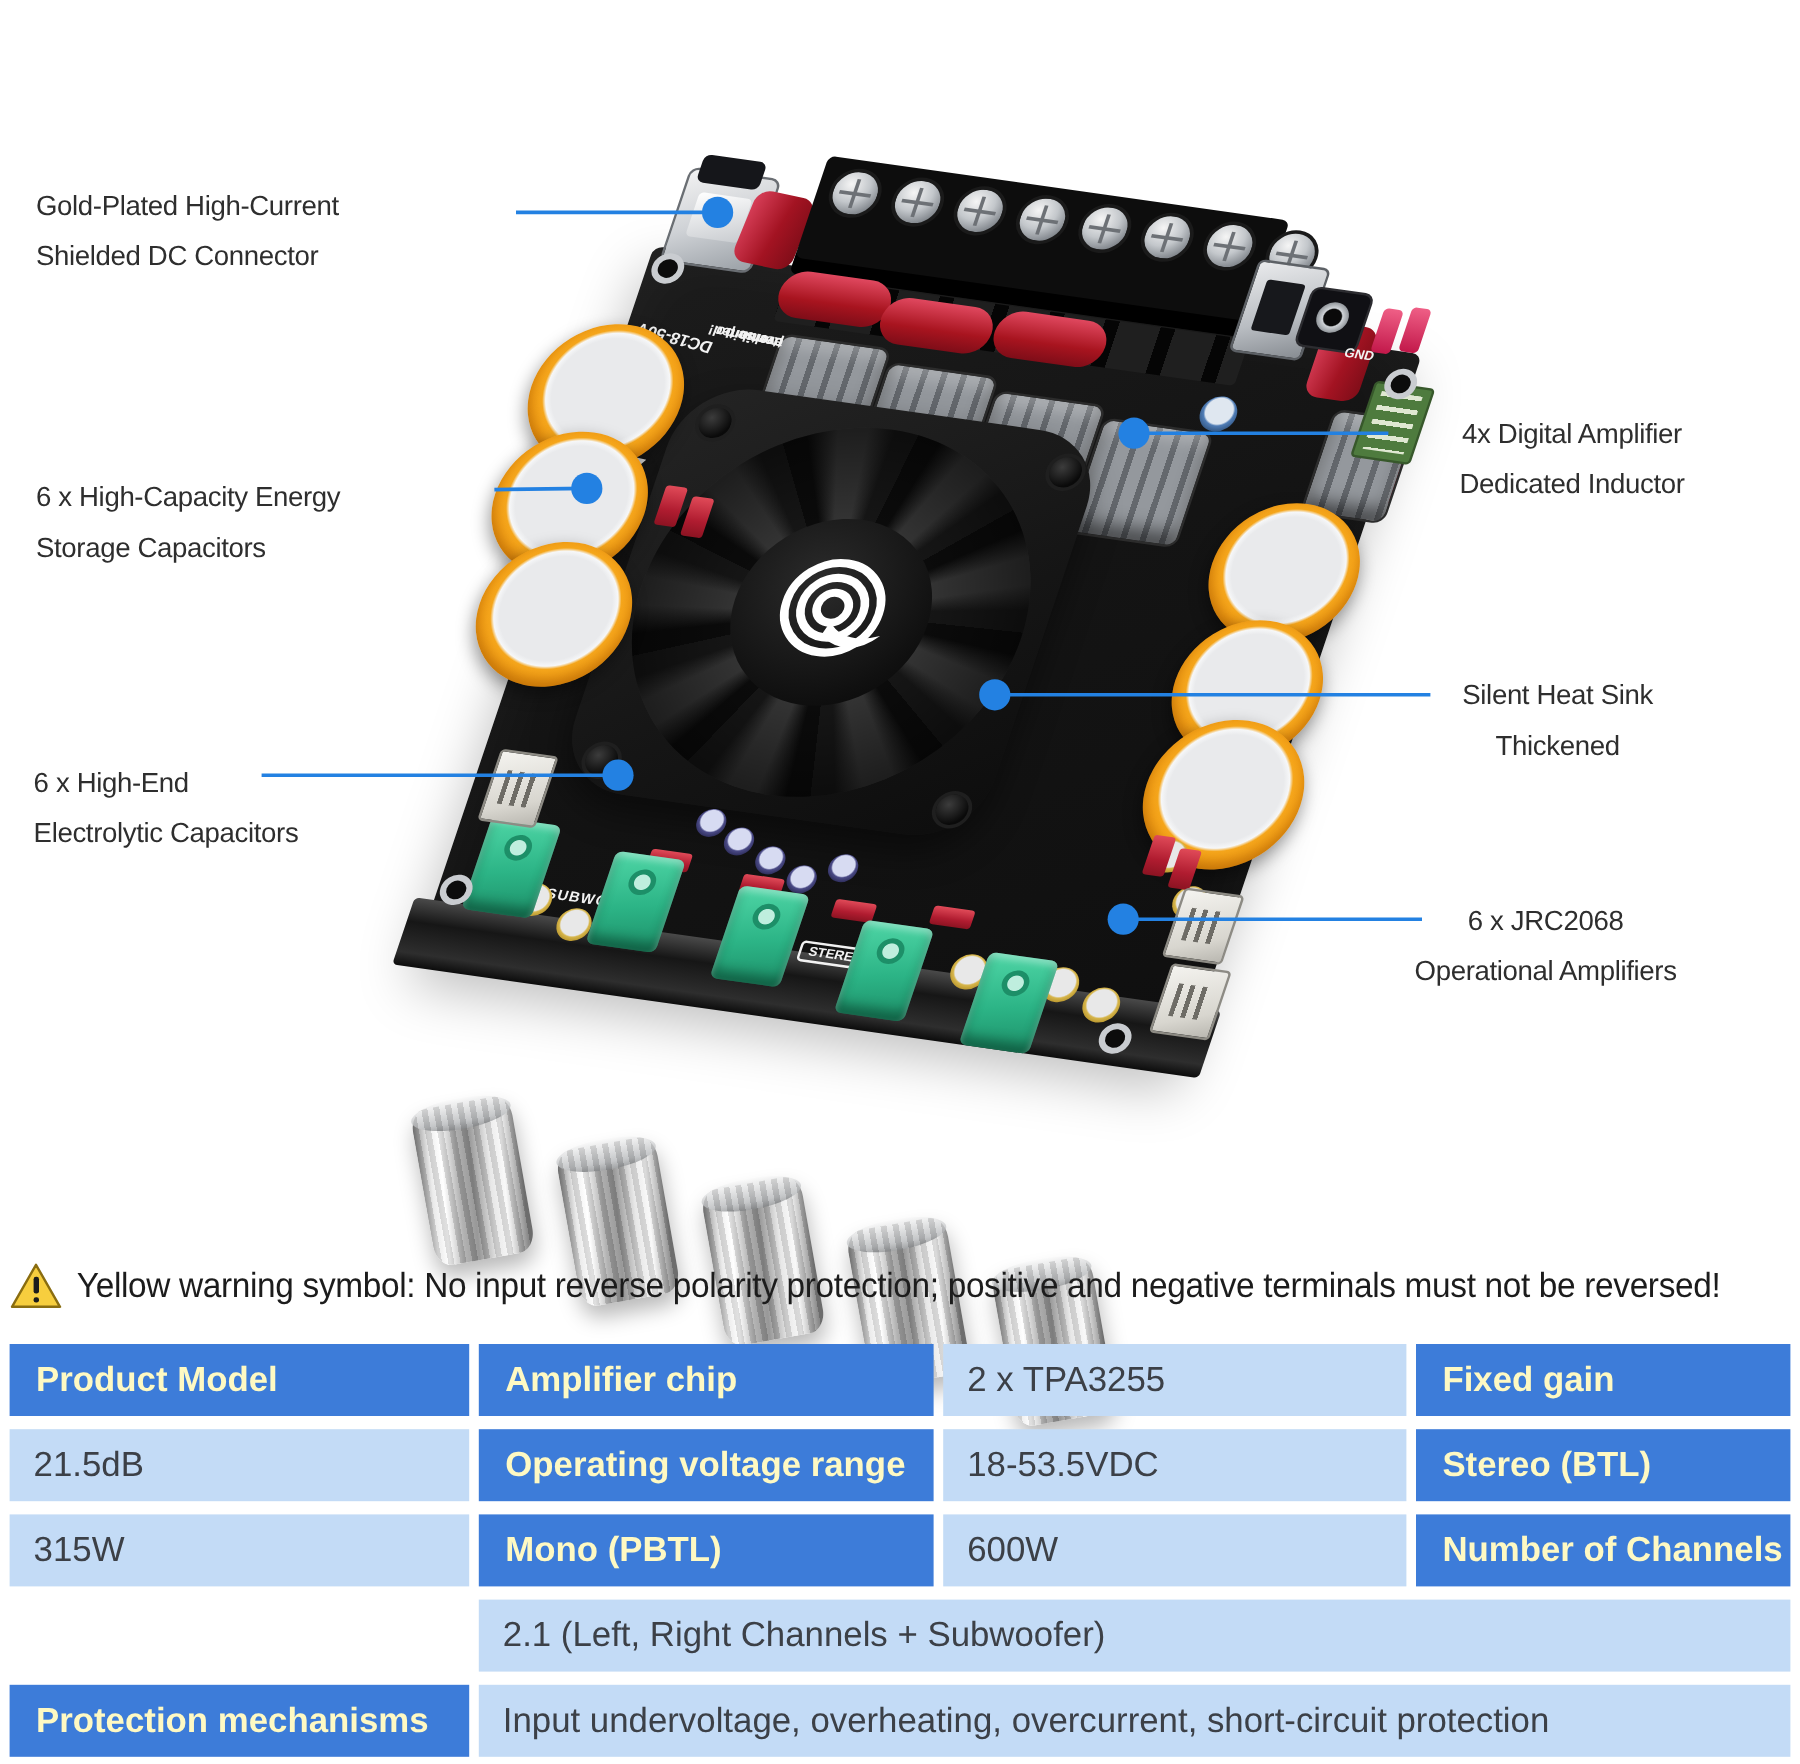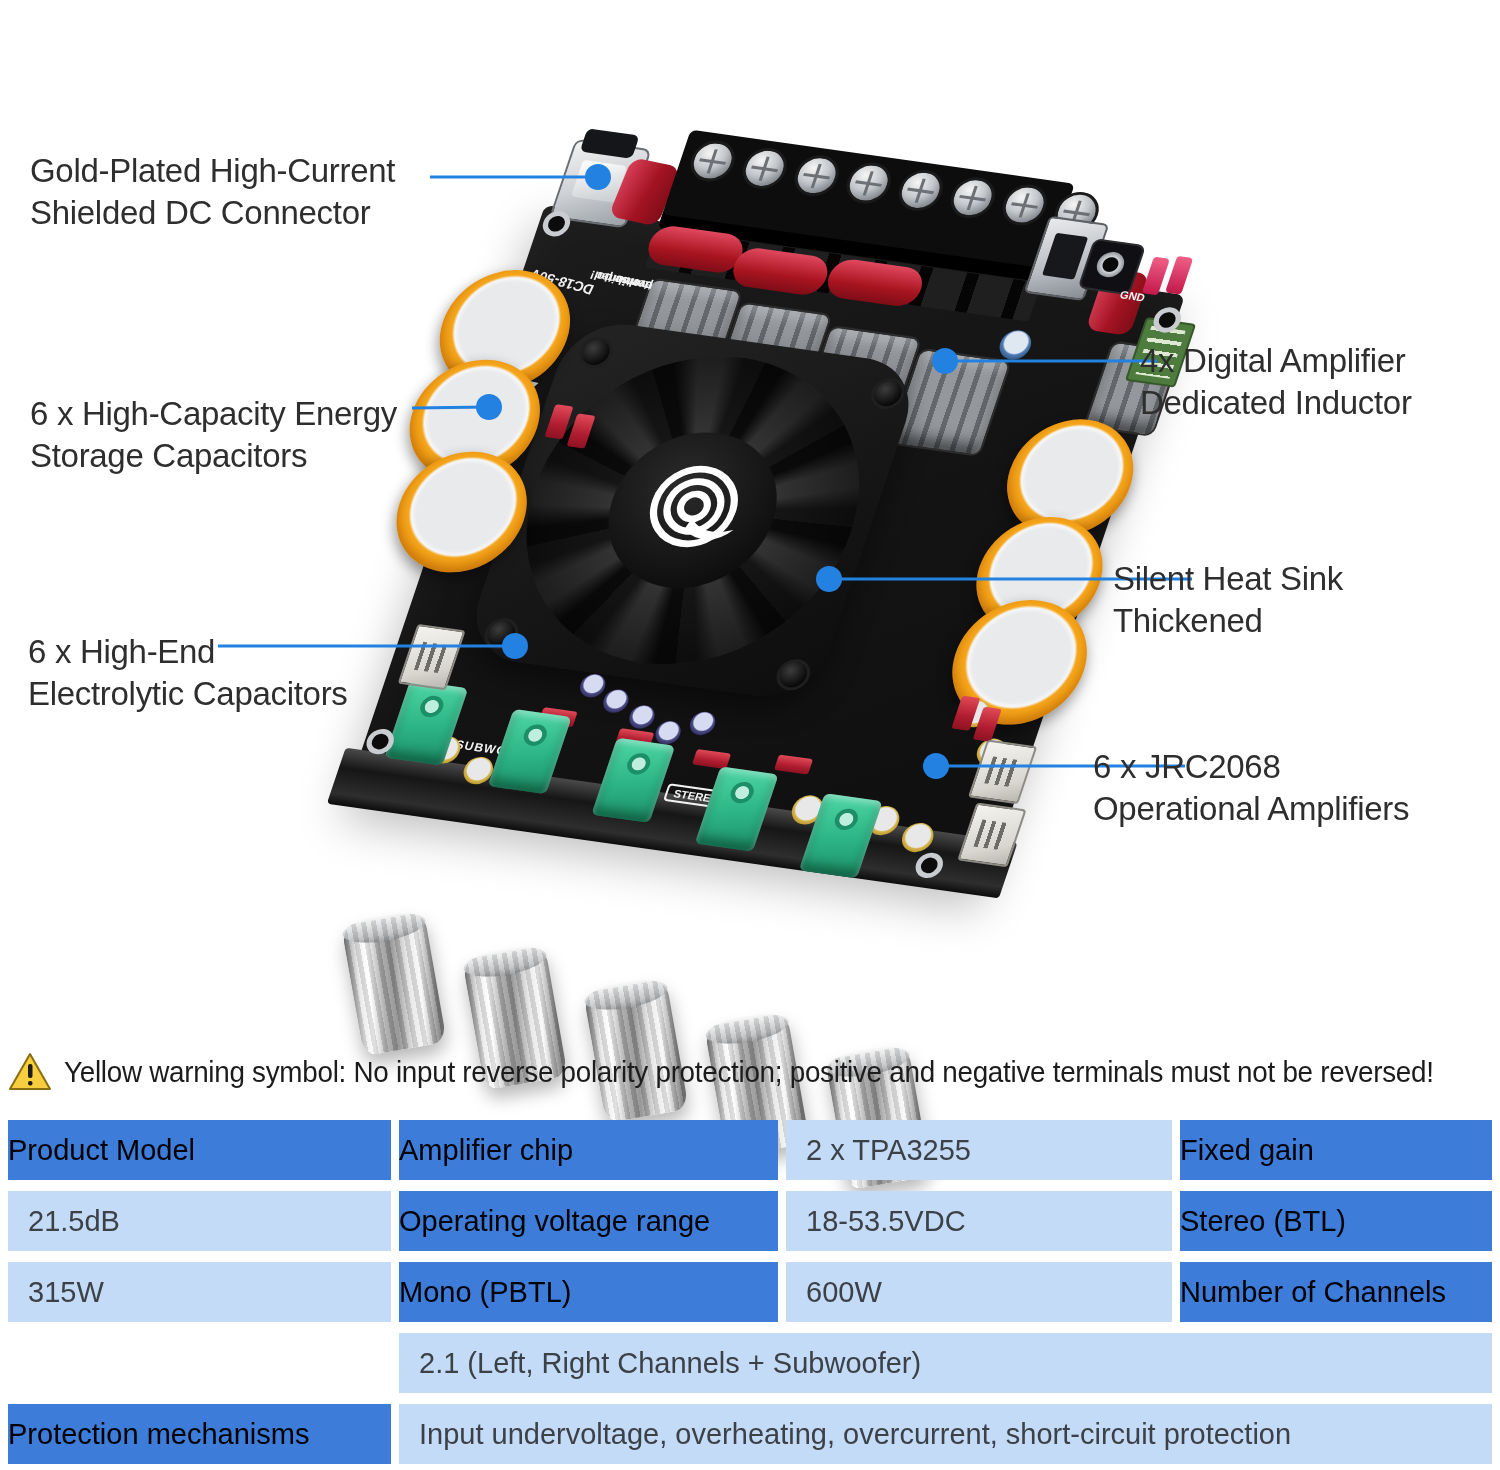--- a/index.html
+++ b/index.html
@@ -122,34 +122,34 @@
   .knob::before{content:"";position:absolute;left:0;top:-4px;width:100%;height:26px;border-radius:50%;
         background:linear-gradient(180deg,#fbfbfb,#bfc1c3 75%,#97999b);}
   .knob::after{content:"";position:absolute;inset:0;border-radius:14px/18px;
         background:repeating-linear-gradient(90deg,rgba(0,0,0,.12) 0 5px,rgba(255,255,255,.10) 5px 10px);}
 
   
   .overlay{position:absolute;left:0;top:0;width:1500px;height:960px;pointer-events:none;}
   .overlay line{stroke:var(--callout_blue);stroke-width:3;}
   .overlay circle{fill:var(--callout_blue);}
 
-  .callout{position:absolute;font-size:33px;line-height:42px;color:#2e2e2e;letter-spacing:-0.3px;}
-  .callout.right{text-align:left;}
+  .callout{position:absolute;font-size:23px;line-height:42px;color:#2e2e2e;letter-spacing:-0.3px;}
+  .callout.right{text-align:center;}
 
   
   .warning{position:absolute;left:8px;top:1052px;width:1490px;display:flex;align-items:center;gap:12px;}
   .warning .txt{font-size:29px;color:#1c1c1c;white-space:nowrap;transform:scaleX(0.96);
                 transform-origin:left center;letter-spacing:-0.3px;}
 
   
   .spec-table{position:absolute;left:8px;top:1120px;width:1484px;display:grid;
               grid-template-columns:383px 379px 386px 312px;column-gap:8px;row-gap:11px;
               grid-auto-rows:60px;font-size:29px;}
   .cell{display:flex;align-items:center;box-sizing:border-box;}
-  .cell.label{background:var(--table_label_bg);color:#000000;}
+  .cell.label{background:var(--table_label_bg);color:#fef9c3;padding-left:22px;font-weight:bold;}
   .cell.value{background:var(--table_value_bg);color:#3c4047;padding-left:20px;}
   .cell.span3{grid-column:2/5;}
 </style>
 </head>
 <body>
 
 <div class="page">
 
 
   <section class="diagram">

